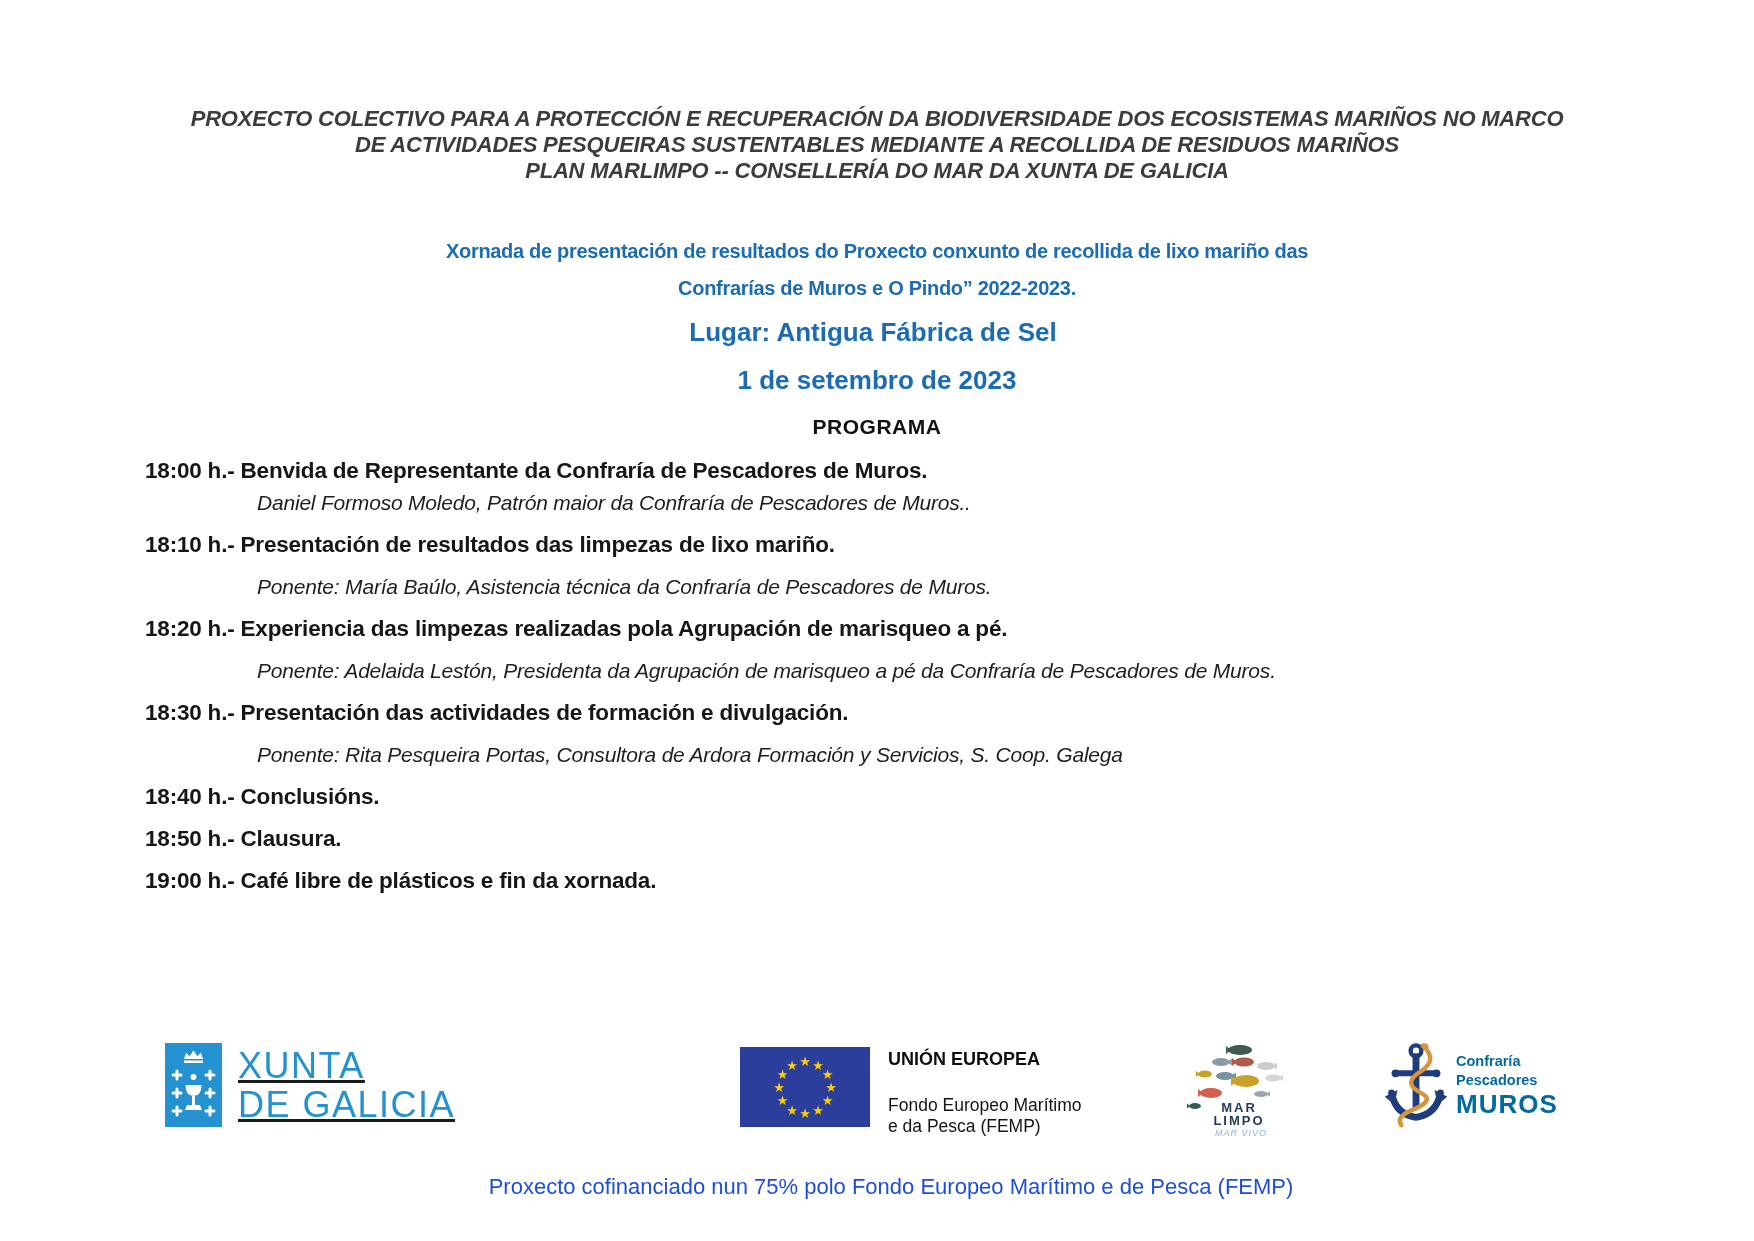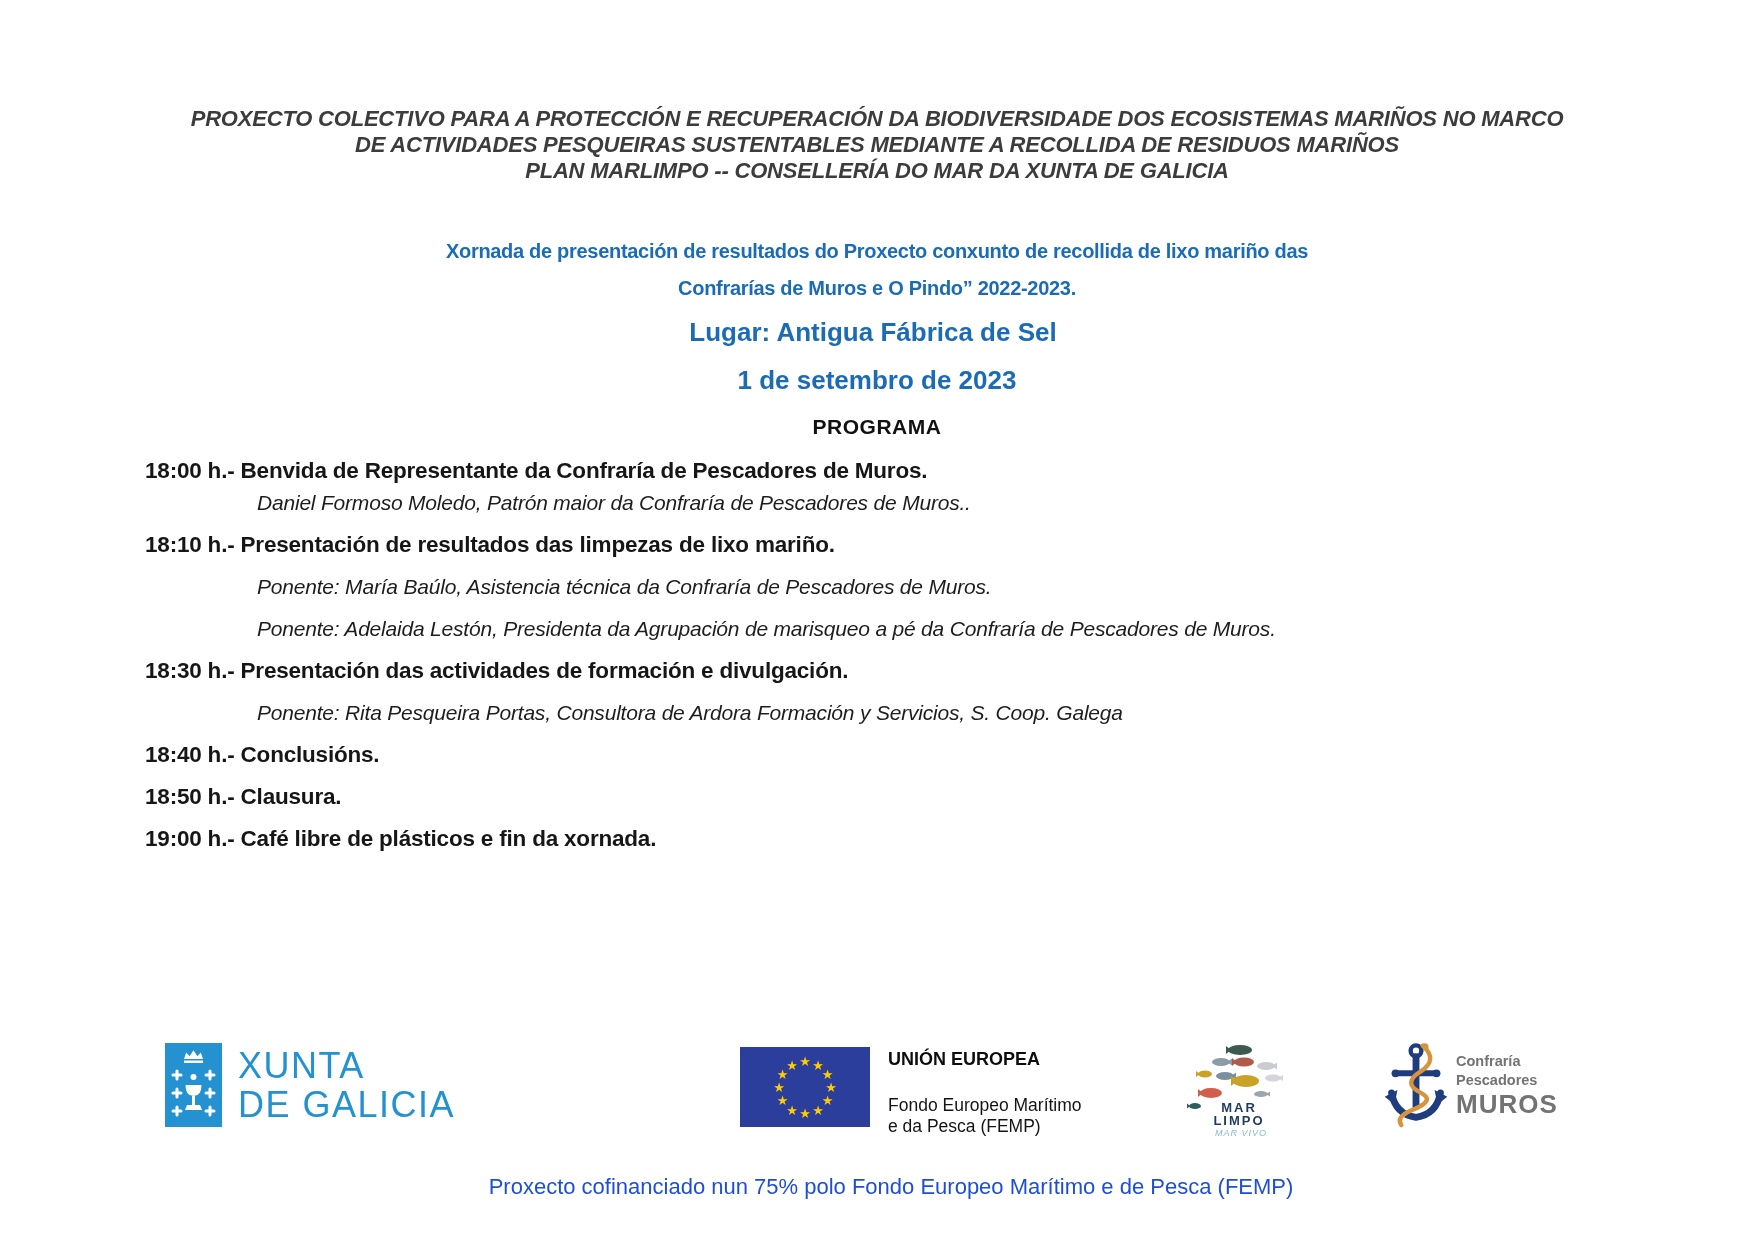--- a/index.html
+++ b/index.html
@@ -55,21 +55,21 @@
   }
   .p-speaker{
     font-size:21px;font-style:italic;color:#1d1d1d;
     padding-left:112px;letter-spacing:-0.2px;
   }
   .p-speaker.first{
     margin-top:-10px;
   }
 
   
-  .xunta-logo{position:absolute;left:165px;top:1043px;display:flex;align-items:center;}
+  .xunta-logo{position:absolute;left:165px;top:1043px;display:flex;align-items:center;text-decoration:underline;}
   .xunta-sym{width:57px;height:84px;display:block;}
   .xunta-text{
     margin-left:16px;
     color:#2491d0;
     font-size:36px;line-height:39px;letter-spacing:1.5px;
     font-weight:400;
   }
 
   .eu-logo{position:absolute;left:740px;top:1047px;display:flex;}
   .eu-flag{
@@ -81,21 +81,21 @@
   }
   .eu-star::before{content:"★";}
   .eu-text{margin-left:18px;padding-top:2px;}
   .eu-title{font-size:18px;font-weight:bold;color:#0d0d0d;}
   .eu-sub{font-size:17.5px;color:#141414;line-height:21px;margin-top:25px;}
 
   .marlimpo-logo{position:absolute;left:1183px;top:1038px;width:112px;height:100px;}
 
   .muros-logo{position:absolute;left:1380px;top:1042px;display:flex;align-items:flex-start;}
   .muros-anchor{width:72px;height:88px;display:block;flex:0 0 auto;}
-  .muros-text{margin-left:4px;margin-top:10px;color:#737373;text-align:left;}
+  .muros-text{margin-left:4px;margin-top:10px;color:#0369a1;text-align:left;}
   .muros-l1{font-size:14.5px;font-weight:bold;line-height:19px;}
   .muros-l2{font-size:14.5px;font-weight:bold;line-height:19px;}
   .muros-l3{font-size:26px;font-weight:bold;letter-spacing:1px;line-height:28px;}
 
   .footer-note{
     position:absolute;top:1174px;left:0;right:0;text-align:center;
     font-size:22px;color:#1d4ed8;padding-left:28px;
   }
 </style>
 </head>
@@ -125,20 +125,21 @@
       <div class="p-line p-title"><span>18:00 h.-</span> <span>Benvida de Representante da Confraría de Pescadores de Muros.</span></div>
       <div class="p-line p-speaker first">Daniel Formoso Moledo, Patrón maior da Confraría de Pescadores de Muros..</div>
     </div>
 
     <div>
       <div class="p-line p-title"><span>18:10 h.-</span> <span>Presentación de resultados das limpezas de lixo mariño.</span></div>
       <div class="p-line p-speaker">Ponente: María Baúlo, Asistencia técnica da Confraría de Pescadores de Muros.</div>
     </div>
 
     <div>
+      <div class="p-line p-title"><span>18:20 h.-</span> <span>Experiencia das limpezas realizadas pola Agrupación de marisqueo a pé.</span></div>
       <div class="p-line p-speaker">Ponente: Adelaida Lestón, Presidenta da Agrupación de marisqueo a pé da Confraría de Pescadores de Muros.</div>
     </div>
 
     <div>
       <div class="p-line p-title"><span>18:30 h.-</span> <span>Presentación das actividades de formación e divulgación.</span></div>
       <div class="p-line p-speaker">Ponente: Rita Pesqueira Portas, Consultora de Ardora Formación y Servicios, S. Coop. Galega</div>
     </div>
 
     <div>
       <div class="p-line p-title"><span>18:40 h.-</span> <span>Conclusións.</span></div>

